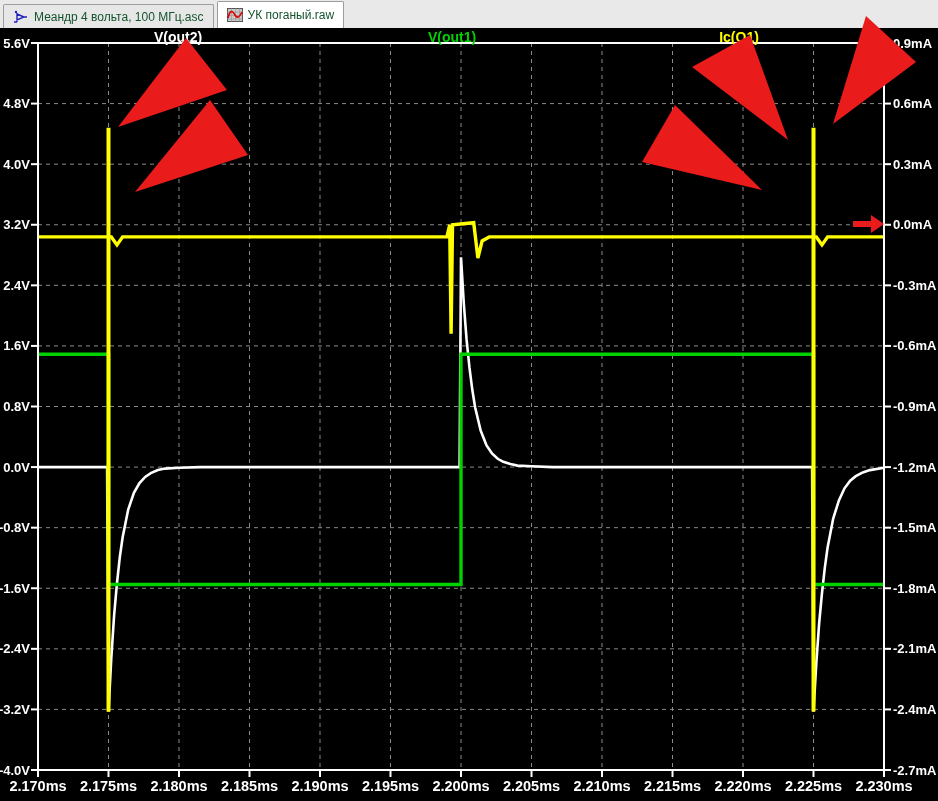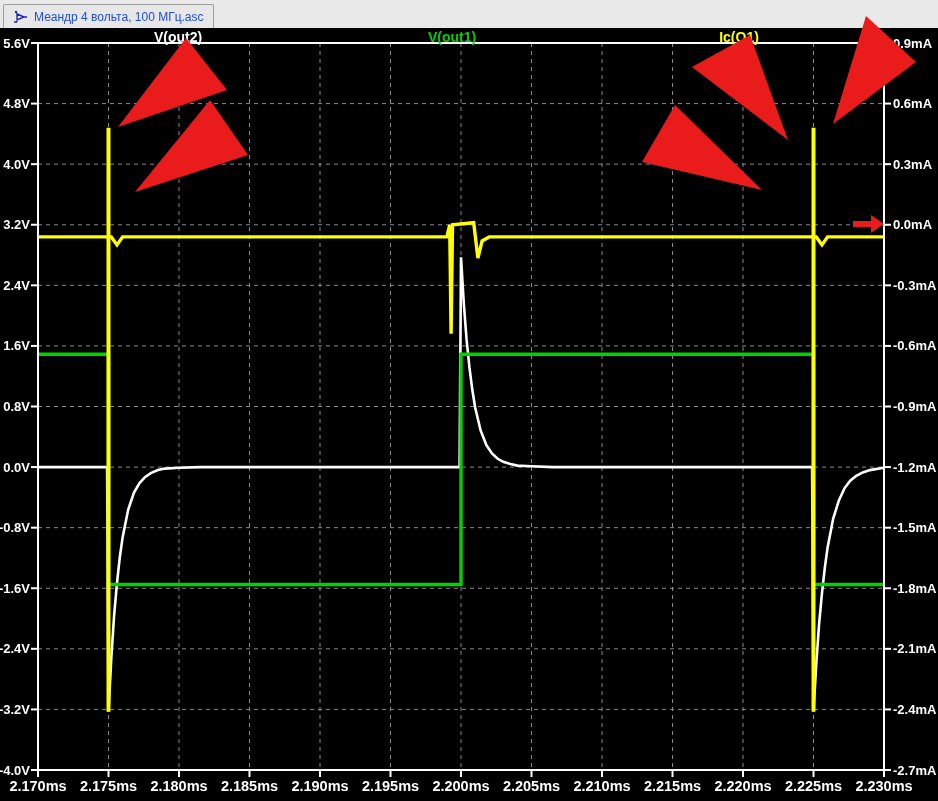--- a/index.html
+++ b/index.html
@@ -2,41 +2,51 @@
 <html><head>
 <meta charset="utf-8">
 <style>
   html,body{margin:0;padding:0;background:#222;}
   #app{position:relative;width:938px;height:801px;background:#000;overflow:hidden;
        font-family:"Liberation Sans",sans-serif;}
   #tabbar{position:absolute;left:0;top:0;width:938px;height:28px;background:#e9e9e9;
           display:flex;align-items:flex-end;gap:3px;padding-left:3px;box-sizing:border-box;z-index:2;}
   .tab{display:flex;align-items:center;gap:5px;height:23px;padding:0 9px;background:#e7e7e7;
        border:1px solid #9d9d9d;border-bottom:none;border-radius:2px 2px 0 0;
-       font-size:12px;color:#1d4ed8;white-space:nowrap;cursor:default;}
+       font-size:12px;color:#14532d;white-space:nowrap;cursor:default;}
   .tab.active{background:#ffffff;height:26px;}
   .tab-icon{width:16px;height:16px;display:inline-block;flex:0 0 16px;}
   #plot,#overlay{position:absolute;left:0;top:0;}
   #plot{z-index:1;}
   #overlay{z-index:3;pointer-events:none;}
   text{font-family:"Liberation Sans",sans-serif;font-weight:bold;}
 </style>
 </head>
 <body>
 
 <div id="app">
   <div id="tabbar">
     <div class="tab">
       <span class="tab-icon">
         <svg width="16" height="16" viewBox="0 0 16 16">
           <path d="M1 13 L4 13 M4 4 L4 13 M4 5 L11 8 L4 11 Z M11 8 L14 8" fill="none" stroke="#2020c0" stroke-width="1.4"></path>
           <circle cx="3" cy="3" r="1.2" fill="#2020c0"></circle>
         </svg>
       </span>
       <span>Меандр 4 вольта, 100 МГц.asc</span>
+    </div>
+    <div class="tab active">
+      <span class="tab-icon">
+        <svg width="16" height="16" viewBox="0 0 16 16">
+          <rect x="0.5" y="1.5" width="15" height="13" fill="#c9c9c9" stroke="#555"></rect>
+          <path d="M0.5 5 H15.5 M0.5 8.5 H15.5 M0.5 12 H15.5 M4.5 1.5 V14.5 M8.5 1.5 V14.5 M12.5 1.5 V14.5" stroke="#999" stroke-width="0.7"></path>
+          <path d="M1 11 C3 3, 5 3, 8 8 C10 11.5, 12 11, 15 5" fill="none" stroke="#e00000" stroke-width="1.6"></path>
+        </svg>
+      </span>
+      <span>УК поганый.raw</span>
     </div>
   </div>
 
   <svg id="plot" width="938" height="801">
       <rect x="0" y="28" width="938" height="773" fill="#000000"></rect>
       <line x1="108.5" y1="43" x2="108.5" y2="770" stroke="#8a8a8a" stroke-width="1" stroke-dasharray="4 4"></line>
       <line x1="179" y1="43" x2="179" y2="770" stroke="#8a8a8a" stroke-width="1" stroke-dasharray="4 4"></line>
       <line x1="249.5" y1="43" x2="249.5" y2="770" stroke="#8a8a8a" stroke-width="1" stroke-dasharray="4 4"></line>
       <line x1="320" y1="43" x2="320" y2="770" stroke="#8a8a8a" stroke-width="1" stroke-dasharray="4 4"></line>
       <line x1="390.5" y1="43" x2="390.5" y2="770" stroke="#8a8a8a" stroke-width="1" stroke-dasharray="4 4"></line>

